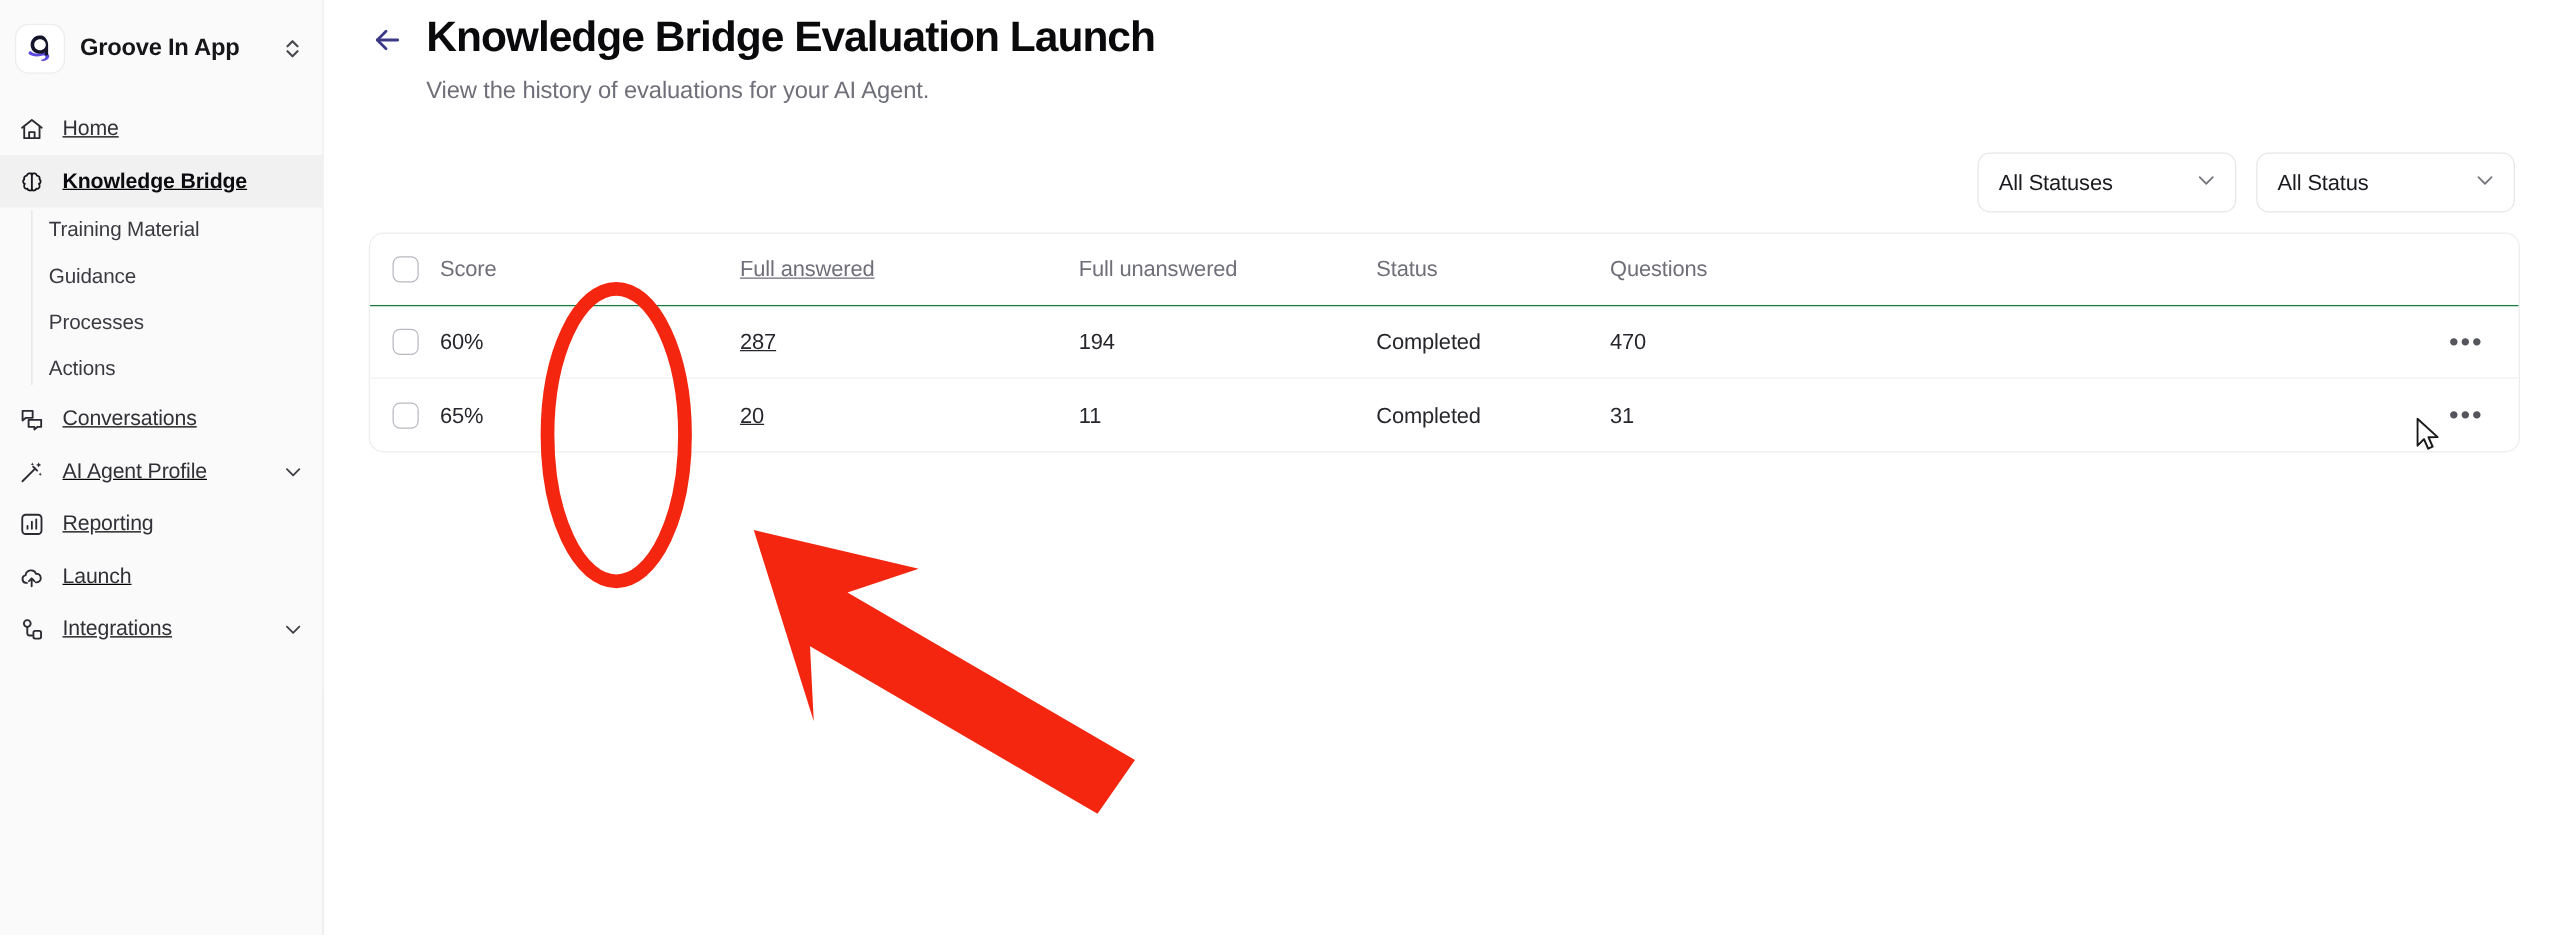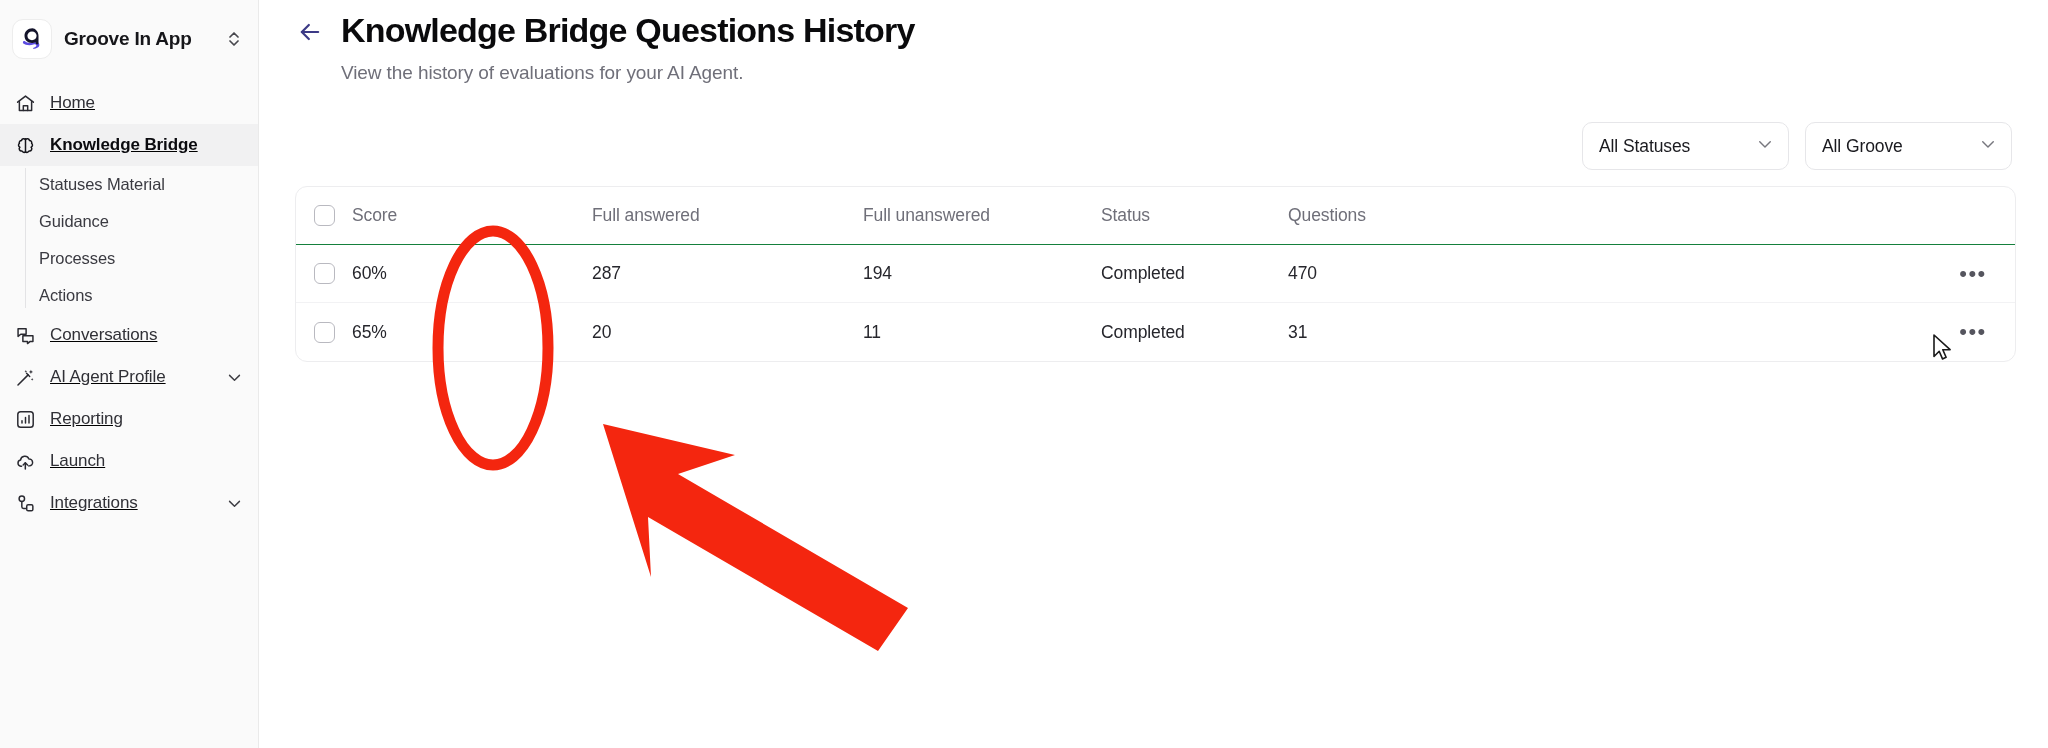--- a/index.html
+++ b/index.html
@@ -116,21 +116,21 @@
   .trow.head { height: 58px; border-bottom: 1px solid #15803d; }
   .trow.body { border-bottom: 1px solid #F2F2F4; height: 58px; }
   .trow.body:last-child { border-bottom: none; }
 
   .cell-check { flex: 0 0 56px; display: flex; align-items: center; justify-content: center; }
   .cbox {
     width: 21px; height: 21px; border: 1.6px solid #B9B9C0;
     border-radius: 6px; background: #fff; cursor: pointer;
   }
   .c-score { flex: 0 0 240px; }
-  .c-ans   { flex: 0 0 235px; }
+  .c-ans   { flex: 0 0 235px; text-decoration: underline; }
   .c-unans { flex: 0 0 238px; margin-left: 36px; }
   .c-status{ flex: 0 0 187px; }
   .c-quest { flex: 1 1 auto; }
   .c-more  { flex: 0 0 84px; display: flex; align-items: center; justify-content: center; }
 
   .th { font-size: 17.5px; color: #6F6F79; letter-spacing: -0.1px; }
   .td { font-size: 17.5px; color: #26262C; letter-spacing: -0.1px; }
   .dots { font-size: 22px; color: #55555E; line-height: 1; cursor: pointer; letter-spacing: 1.5px; }
 
   
@@ -182,21 +182,21 @@
             <path d="M12 5.2a2.6 2.6 0 0 0-4.6 1.1A2.5 2.5 0 0 0 5 9.6a2.5 2.5 0 0 0 .6 4.3A2.6 2.6 0 0 0 8 18.3a2.6 2.6 0 0 0 4 1"></path>
             <path d="M12 5.2a2.6 2.6 0 0 1 4.6 1.1A2.5 2.5 0 0 1 19 9.6a2.5 2.5 0 0 1-.6 4.3 2.6 2.6 0 0 1-2.4 4.4 2.6 2.6 0 0 1-4 1"></path>
           </svg>
         </span>
         <span class="nav-label">Knowledge Bridge</span>
       </div>
 
 
       <div class="subnav">
         <div class="sub-item">
-          <span class="sub-label">Statuses Material</span>
+          <span class="sub-label">Training Material</span>
         </div>
         <div class="sub-item">
           <span class="sub-label">Guidance</span>
         </div>
         <div class="sub-item">
           <span class="sub-label">Processes</span>
         </div>
         <div class="sub-item">
           <span class="sub-label">Actions</span>
         </div>
@@ -273,36 +273,36 @@
   <main class="main">
 
     <div class="page-head">
       <div class="title-row">
         <span class="back-btn">
           <svg width="28" height="28" viewBox="0 0 24 24" fill="none" stroke="#3C3A86" stroke-width="1.9" stroke-linecap="round" stroke-linejoin="round">
             <path d="M19 12H5"></path>
               <path d="M11 18l-6-6 6-6"></path>
           </svg>
         </span>
-        <h1 class="page-title">Knowledge Bridge Questions History</h1>
+        <h1 class="page-title">Knowledge Bridge Evaluation Launch</h1>
       </div>
       <p class="page-sub">View the history of evaluations for your AI Agent.</p>
     </div>
 
     <div class="filters">
       <div class="select">
         <span class="select-value">All Statuses</span>
         <span class="chev">
           <svg width="18" height="18" viewBox="0 0 24 24" fill="none" stroke="#4A4A53" stroke-width="1.9" stroke-linecap="round" stroke-linejoin="round">
               <path d="M5 9l7 7 7-7"></path>
             </svg>
         </span>
       </div>
       <div class="select">
-        <span class="select-value">All Groove</span>
+        <span class="select-value">All Status</span>
         <span class="chev">
           <svg width="18" height="18" viewBox="0 0 24 24" fill="none" stroke="#4A4A53" stroke-width="1.9" stroke-linecap="round" stroke-linejoin="round">
               <path d="M5 9l7 7 7-7"></path>
             </svg>
         </span>
       </div>
     </div>
 
     <div class="table-card">
 

